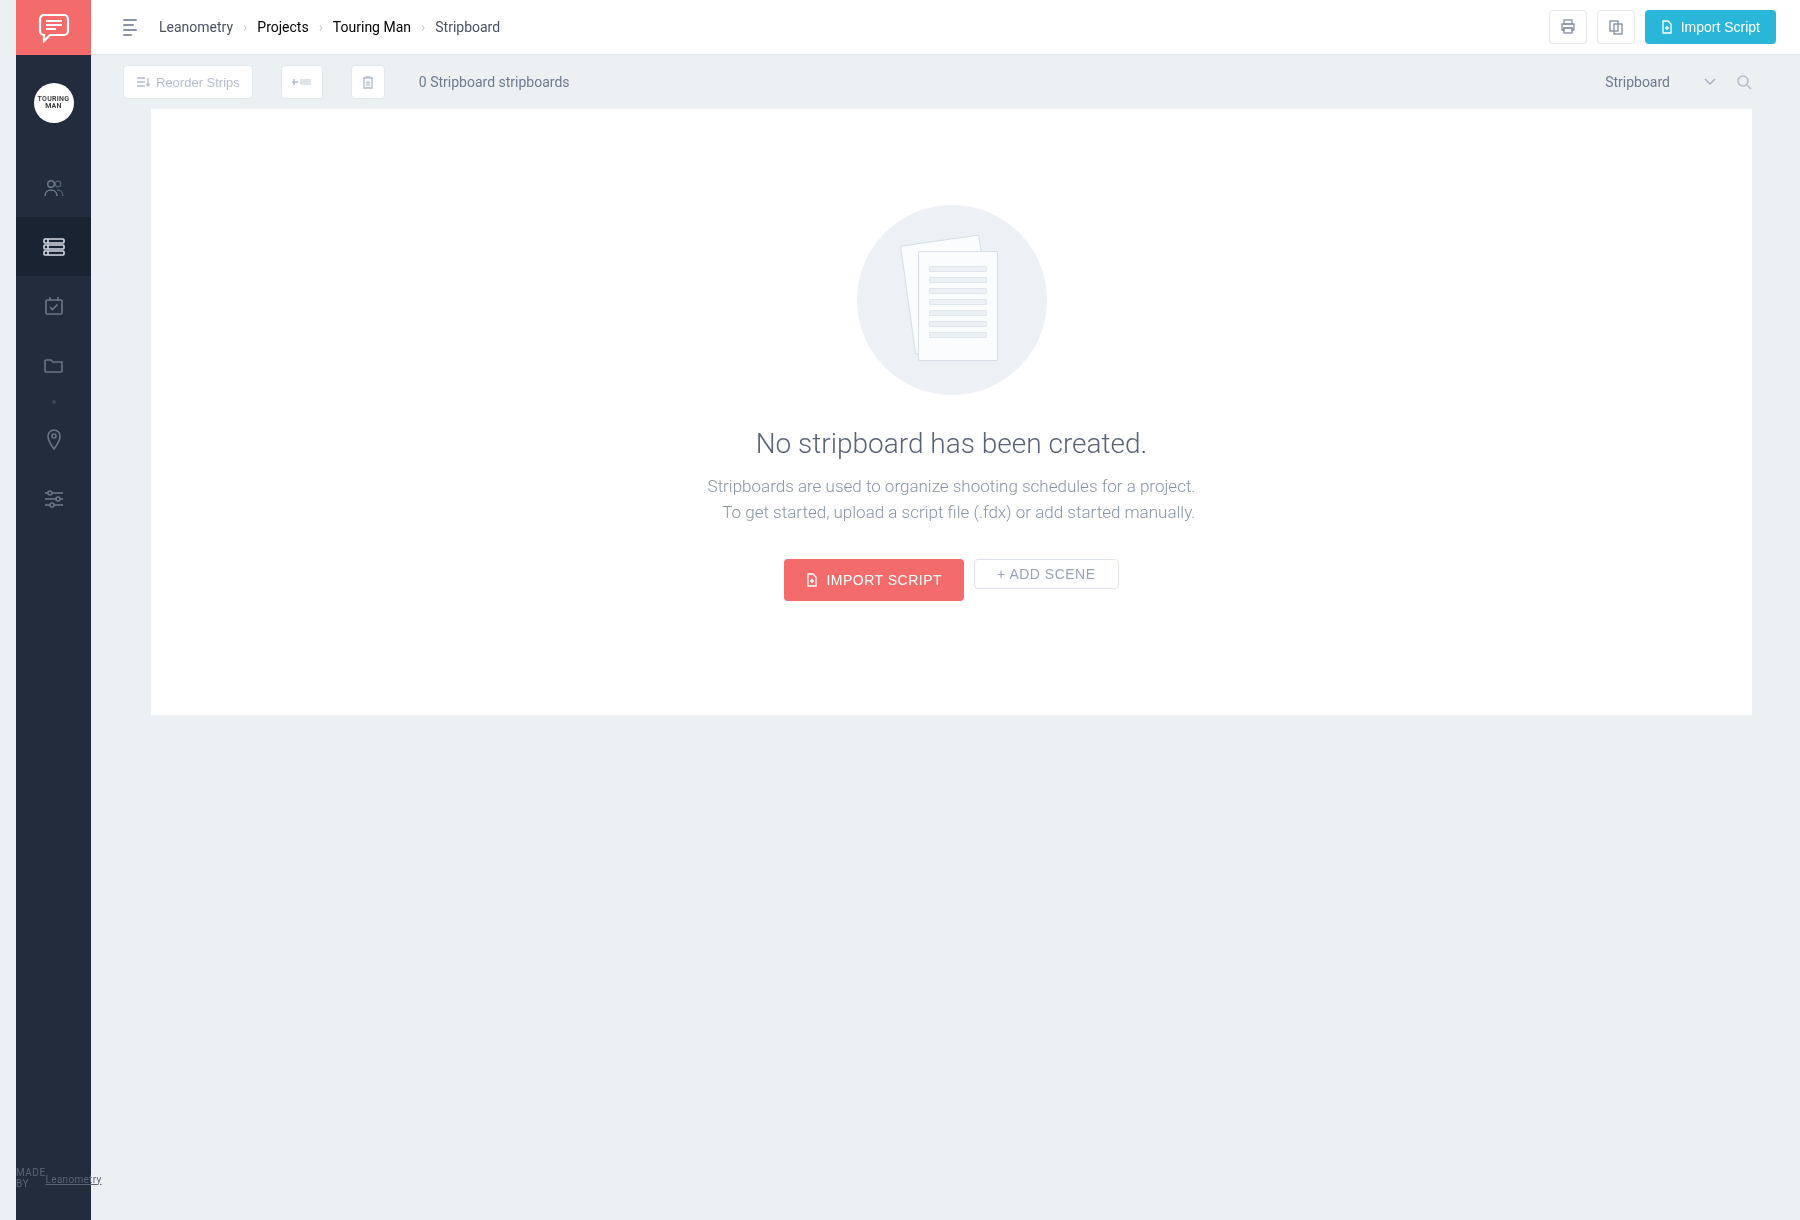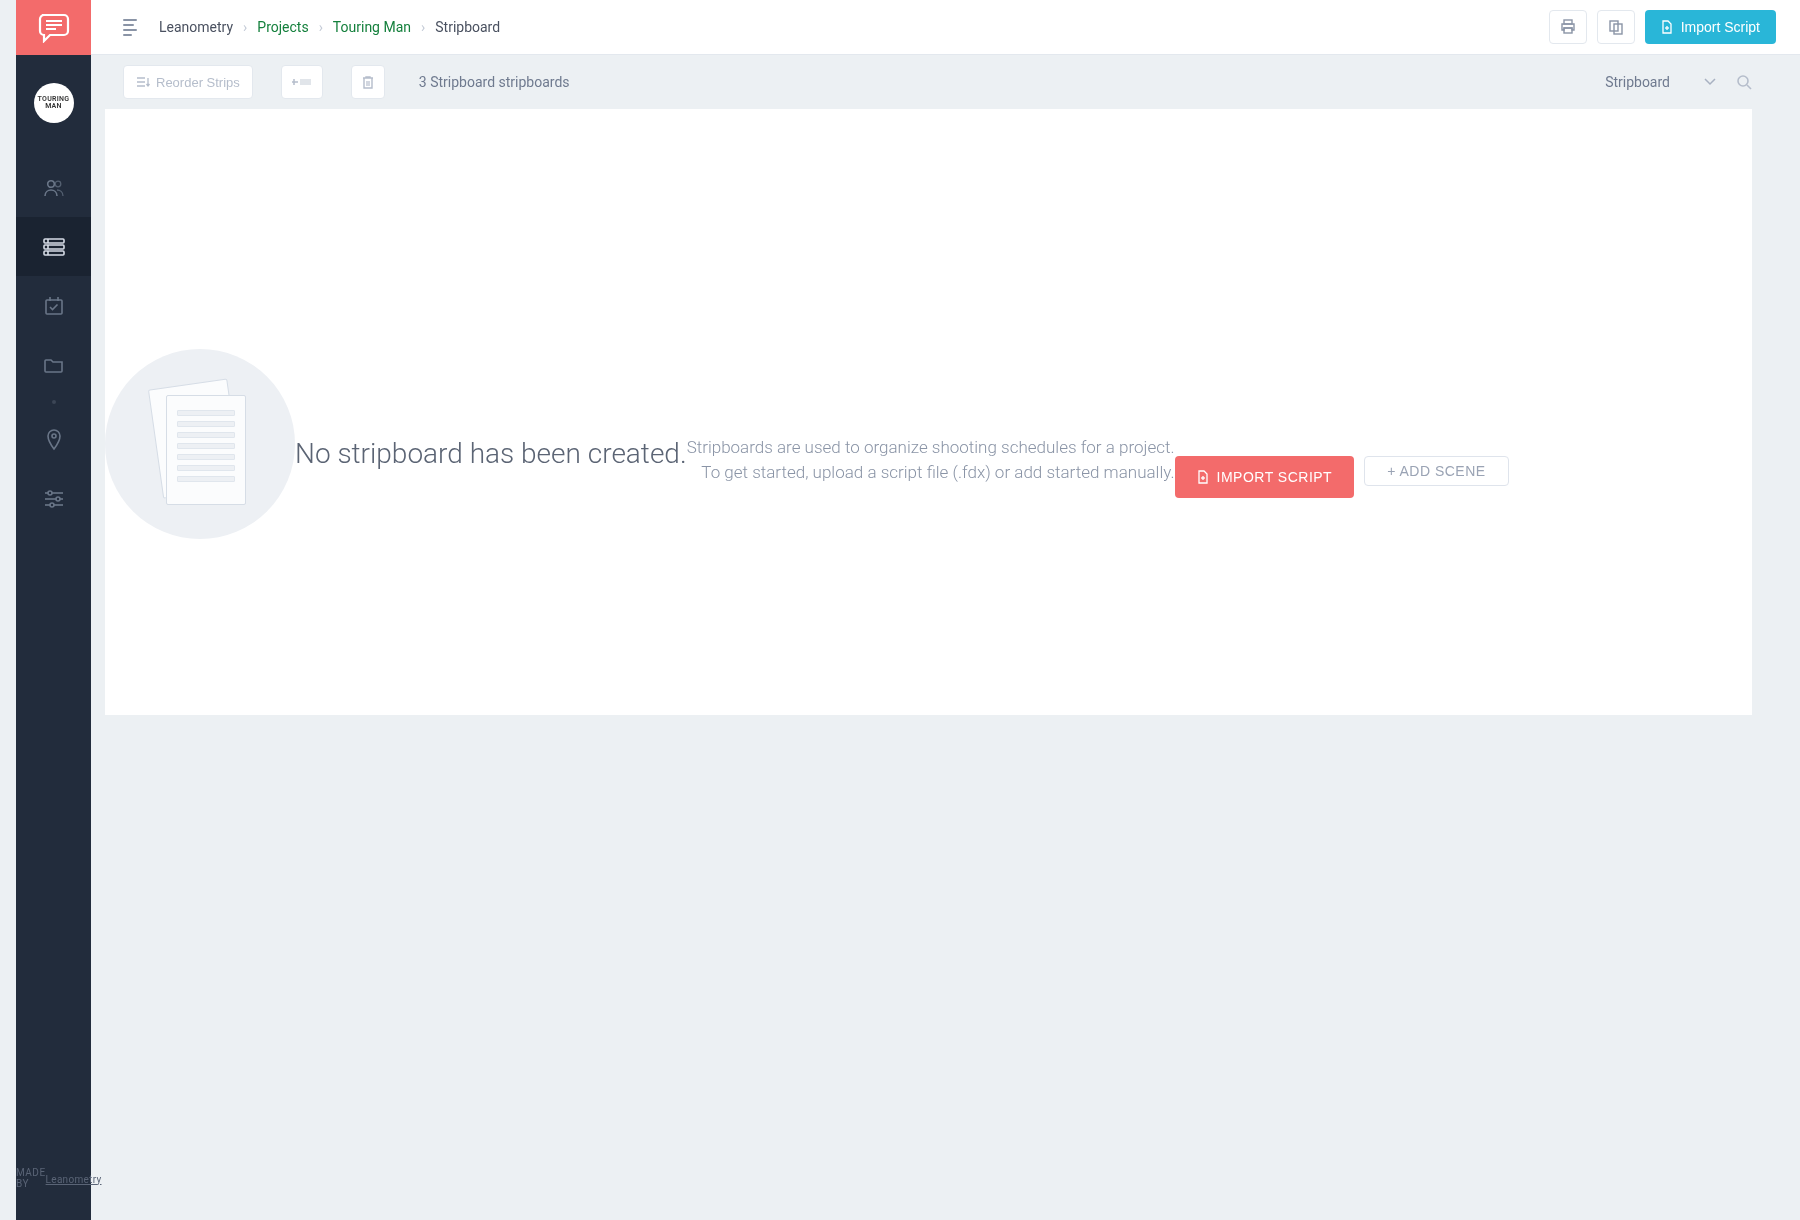--- a/index.html
+++ b/index.html
@@ -125,21 +125,21 @@
 .hamburger-icon span:nth-child(2){width:11px;}
 .hamburger-icon span:nth-child(3){width:14px;}
 .hamburger-icon span:nth-child(4){width:9px;}
 .breadcrumb {
   display: flex;
   align-items: center;
   font-size: 14px;
   color: #4a5160;
   gap: 10px;
 }
-.breadcrumb .link { color: #15803d; cursor: pointer; }
+.breadcrumb .link { color: #000000; cursor: pointer; }
 .breadcrumb .chev { color: #c3cad6; }
 .topbar-actions {
   margin-left: auto;
   display: flex;
   gap: 10px;
 }
 .icon-btn {
   width: 38px; height: 34px;
   border: 1px solid #e3e8ee;
   border-radius: 4px;
@@ -211,25 +211,25 @@
   font-size: 14px;
   cursor: pointer;
 }
 .dropdown .caret { color: #a8b1c1; }
 .search-btn {
   color: #b5bdcb;
   cursor: pointer;
 }
 
 .panel {
-  margin: 0 48px 24px 30px;
+  margin: 0 48px 24px 76px;
   background: #fff;
   min-height: 606px;
   display: flex;
-  flex-direction: row;
+  flex-direction: column;
   align-items: center;
   padding-top: 96px;
 }
 .empty-circle {
   width: 190px; height: 190px;
   border-radius: 50%;
   background: #edf0f4;
   display: flex;
   align-items: center;
   justify-content: center;
@@ -429,21 +429,21 @@
         <rect x="8" y="3" width="11" height="6" fill="currentColor" opacity="0.4"></rect>
       </svg>
     </button>
     <button class="tool-btn icon-only">
       <svg width="12" height="14" viewBox="0 0 12 14">
         <path d="M1 3 h10 M4 3 v-1 h4 v1 M2 3 v10 h8 v-10" fill="none" stroke="currentColor" stroke-width="1.4"></path>
         <line x1="5" y1="6" x2="5" y2="11" stroke="currentColor" stroke-width="1.2"></line>
         <line x1="7" y1="6" x2="7" y2="11" stroke="currentColor" stroke-width="1.2"></line>
       </svg>
     </button>
-    <span class="count-text">3 Stripboard stripboards</span>
+    <span class="count-text">0 Stripboard stripboards</span>
     <div class="toolbar-right">
       <div class="dropdown">
         <span>Stripboard</span>
         <svg class="caret" width="12" height="8" viewBox="0 0 12 8">
           <path d="M1 1 l5 5 l5 -5" fill="none" stroke="currentColor" stroke-width="1.5"></path>
         </svg>
       </div>
       <div class="search-btn">
         <svg width="16" height="16" viewBox="0 0 16 16">
           <circle cx="7" cy="7" r="5" fill="none" stroke="currentColor" stroke-width="1.6"></circle>

